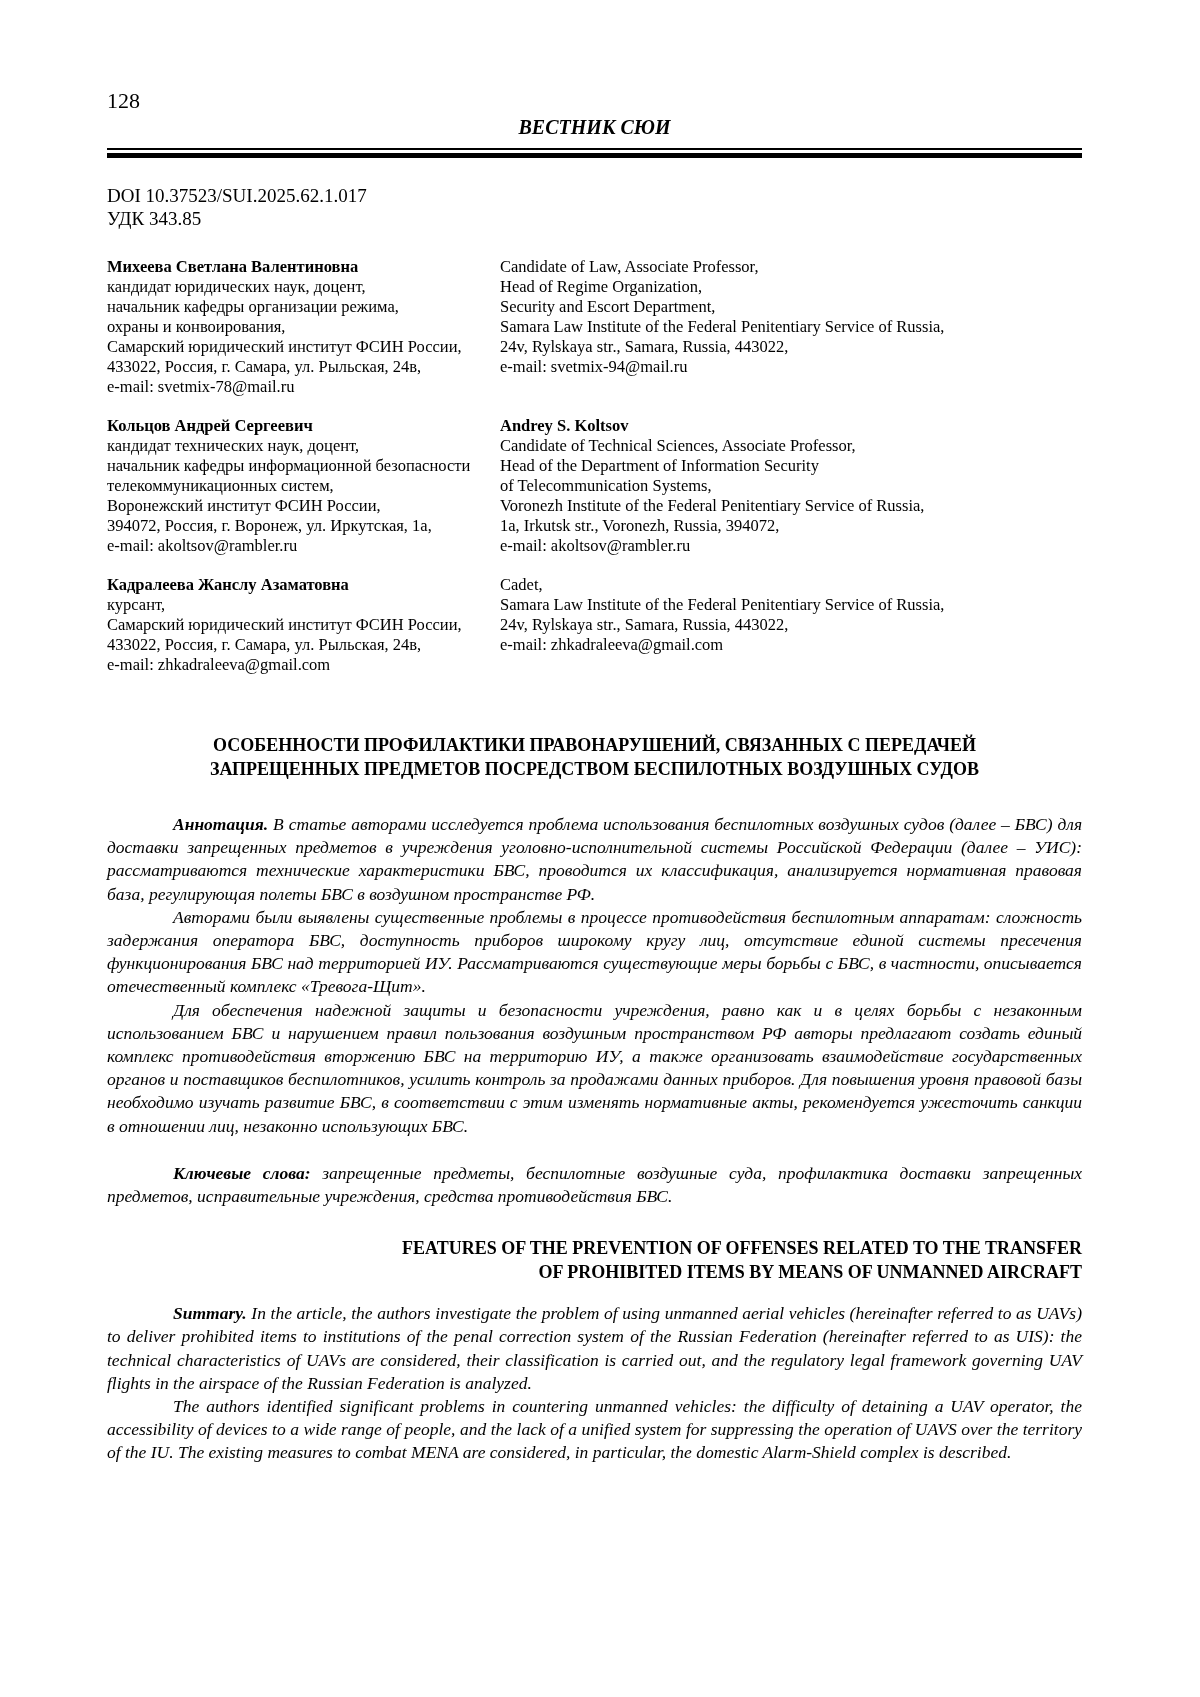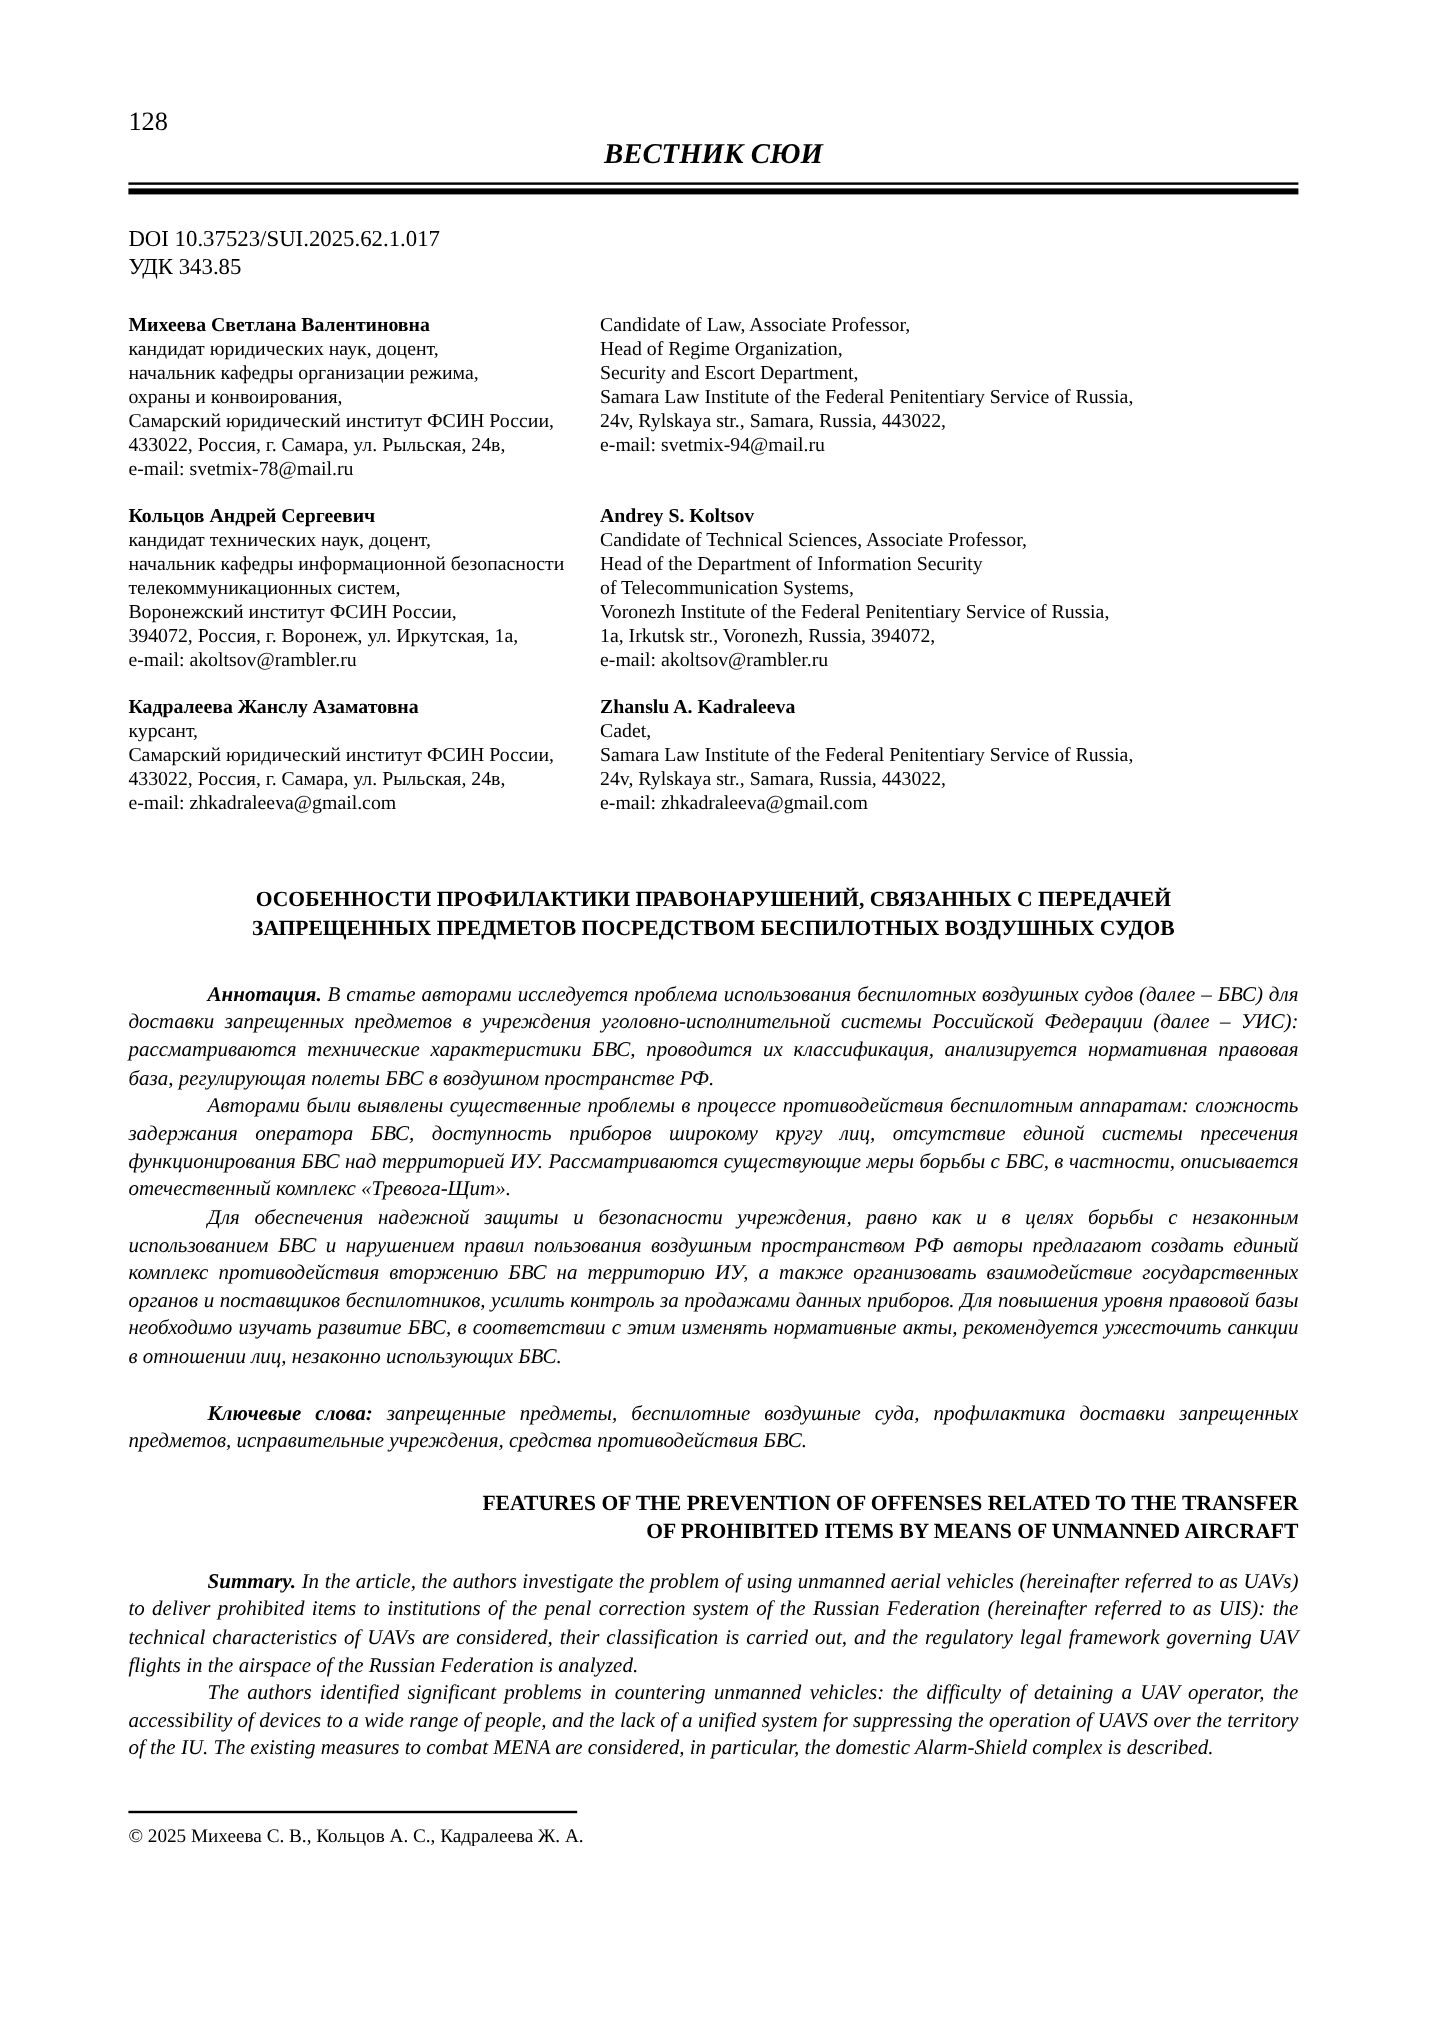--- a/index.html
+++ b/index.html
@@ -14,21 +14,21 @@
     font-size: 17px;
     padding: 52px 118px 0 107px;
     overflow: hidden;
     margin-top: 36px;
   }
   .page-number { font-size: 22px; line-height: 26px; }
   .journal-title {
     text-align: center;
     font-weight: bold;
     font-style: italic;
-    font-size: 24px;
+    font-size: 20px;
     margin-top: 2px;
   }
   .header-rule {
     margin-top: 9px;
     height: 3px;
     border-top: 2px solid #000;
     border-bottom: 5px solid #000;
   }
   .doi-block { margin-top: 26px; font-size: 19px; line-height: 23px; }
   .authors { margin-top: 27px; }
@@ -131,21 +131,20 @@
 
     <div class="author-row">
       <div class="author-col">
         <div class="author-name">Кадралеева Жанслу Азаматовна</div>
         <div class="author-lines">курсант,
 Самарский юридический институт ФСИН России,
 433022, Россия, г. Самара, ул. Рыльская, 24в,
 e-mail: zhkadraleeva@gmail.com</div>
       </div>
       <div class="author-col">
-        <div class="author-name">Zhanslu A. Kadraleeva</div>
         <div class="author-lines">Cadet,
 Samara Law Institute of the Federal Penitentiary Service of Russia,
 24v, Rylskaya str., Samara, Russia, 443022,
 e-mail: zhkadraleeva@gmail.com</div>
       </div>
     </div>
 
   </div>
 
   <div class="title-ru">ОСОБЕННОСТИ ПРОФИЛАКТИКИ ПРАВОНАРУШЕНИЙ, СВЯЗАННЫХ С ПЕРЕДАЧЕЙ
@@ -162,18 +161,14 @@
   </div>
 
   <div class="title-en">FEATURES OF THE PREVENTION OF OFFENSES RELATED TO THE TRANSFER
 OF PROHIBITED ITEMS BY MEANS OF UNMANNED AIRCRAFT</div>
 
   <div class="summary">
     <p class="para"><span class="para-label">Summary.</span> <span>In the article, the authors investigate the problem of using unmanned aerial vehicles (hereinafter referred to as UAVs) to deliver prohibited items to institutions of the penal correction system of the Russian Federation (hereinafter referred to as UIS): the technical characteristics of UAVs are considered, their classification is carried out, and the regulatory legal framework governing UAV flights in the airspace of the Russian Federation is analyzed.</span></p>
     <p class="para">The authors identified significant problems in countering unmanned vehicles: the difficulty of detaining a UAV operator, the accessibility of devices to a wide range of people, and the lack of a unified system for suppressing the operation of UAVS over the territory of the IU. The existing measures to combat MENA are considered, in particular, the domestic Alarm-Shield complex is described.</p>
   </div>
 
-  <div class="footnote">
-    <div class="footnote-rule"></div>
-    <div class="copyright">© 2025 Михеева С. В., Кольцов А. С., Кадралеева Ж. А.</div>
-  </div>
 
 </div>
 
 </body></html>

